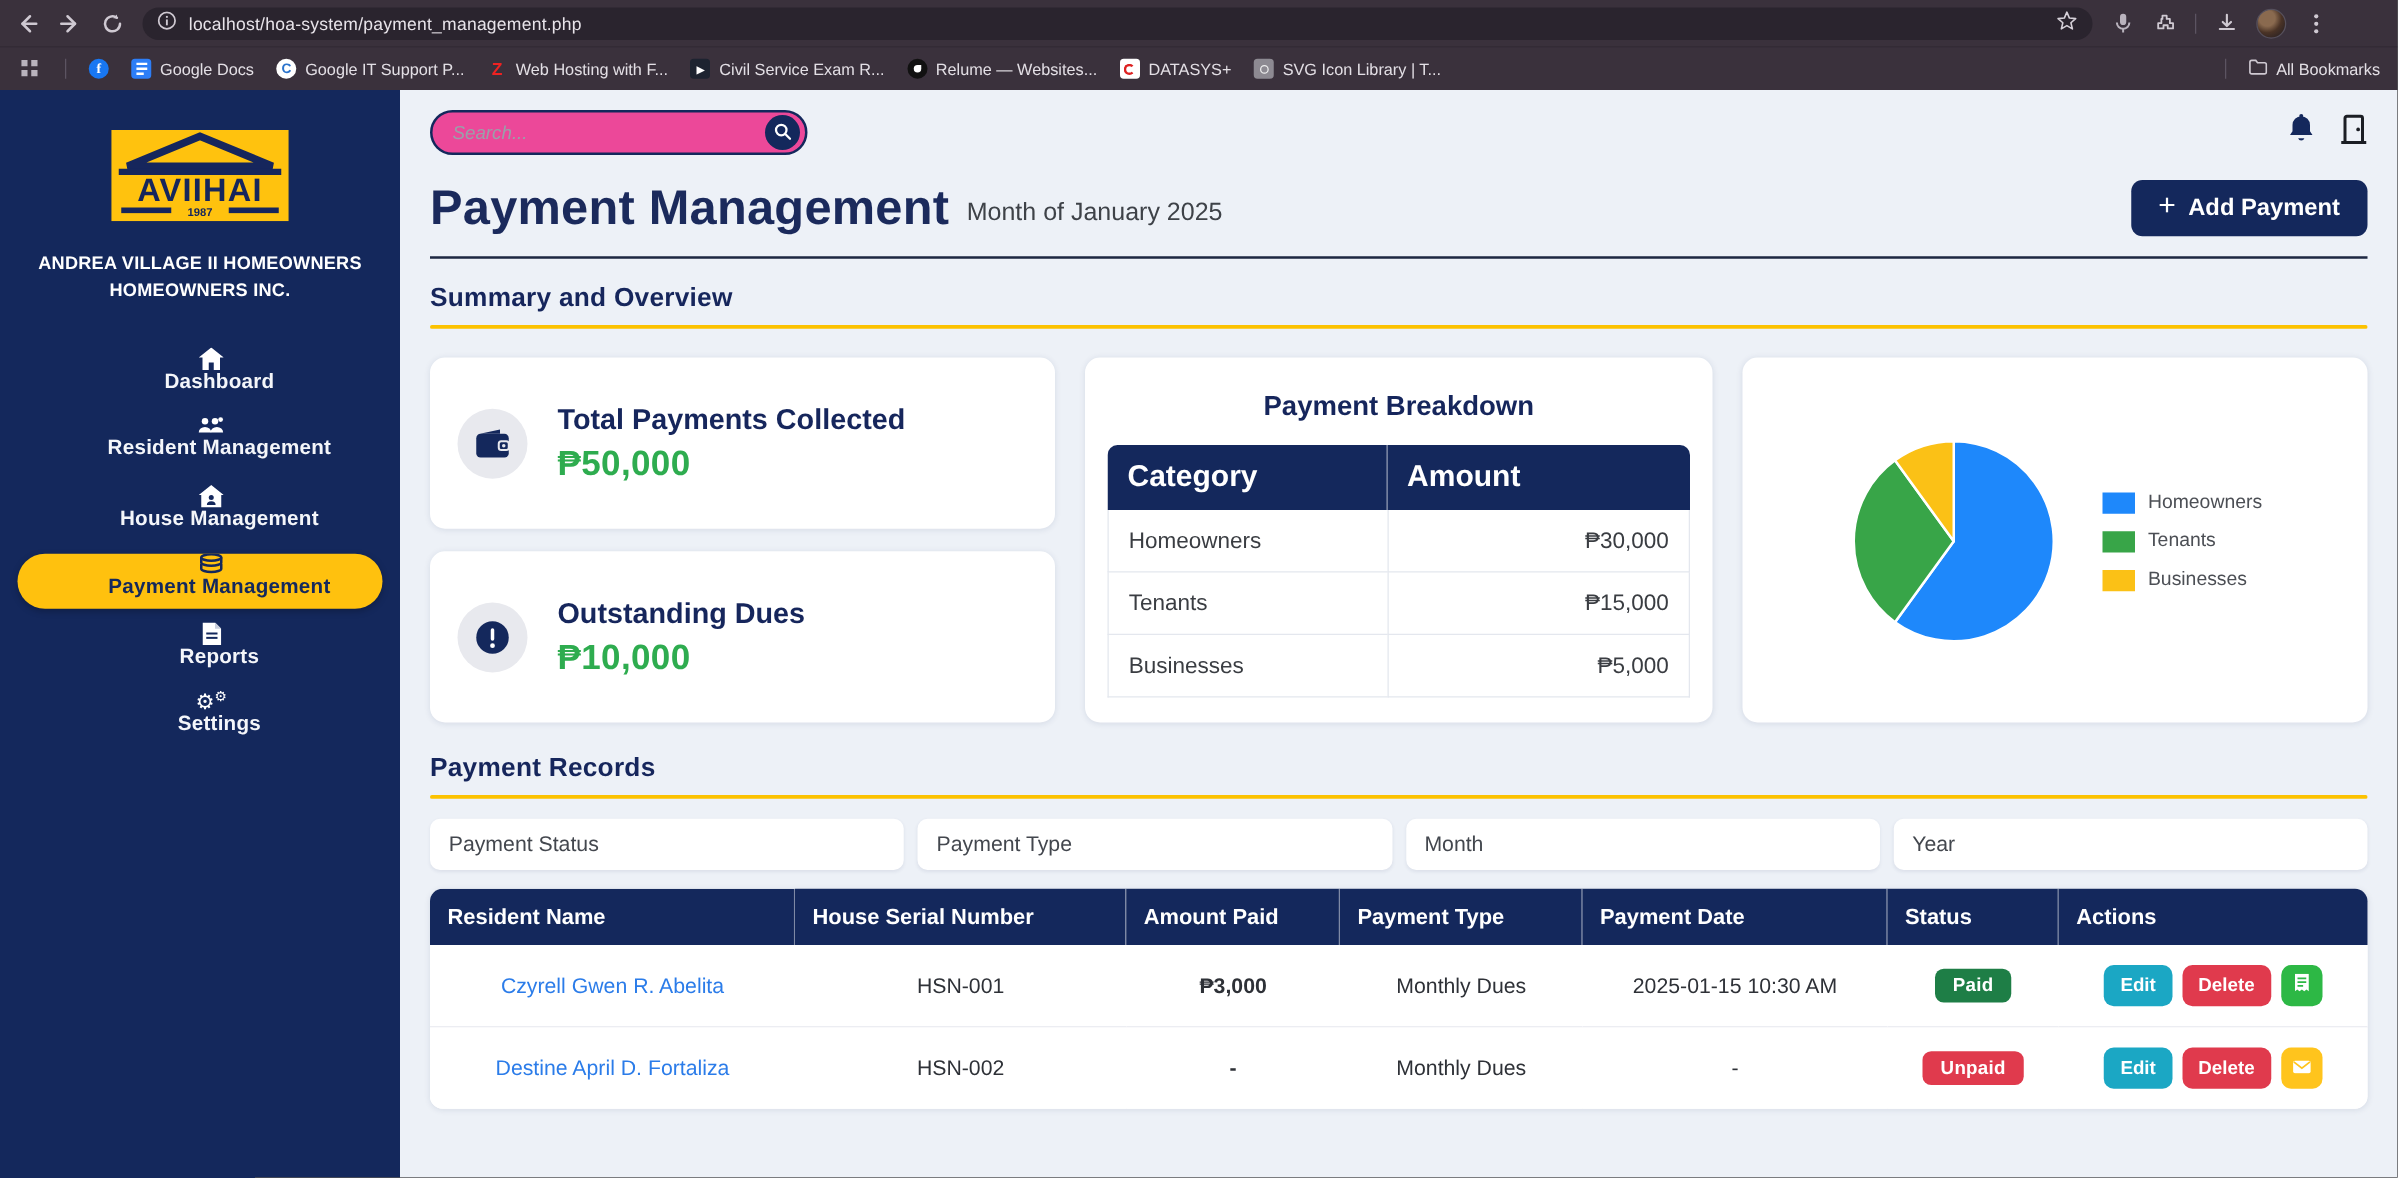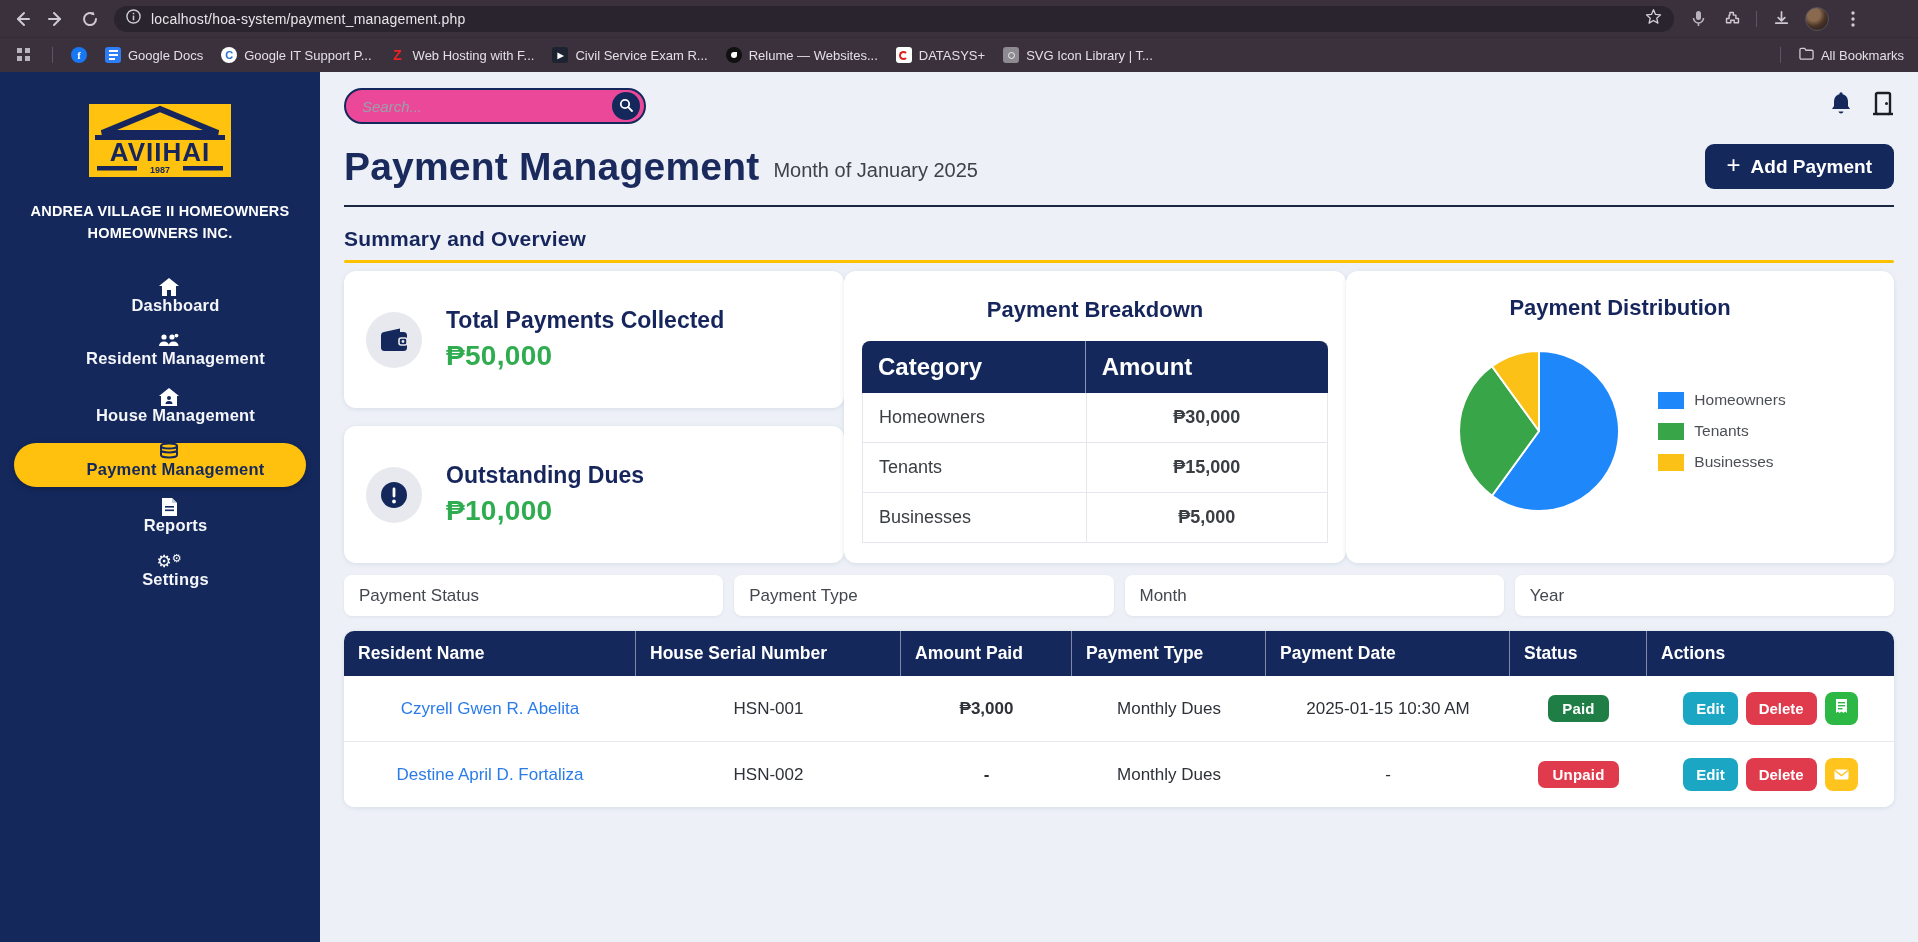--- a/index.html
+++ b/index.html
@@ -49,39 +49,39 @@
   .add-btn { margin-left:auto; height:45px; background:#14285c; color:#fff; border:none; border-radius:9px; font-size:19px; font-weight:700; padding:0 22px; display:flex; align-items:center; gap:10px; cursor:pointer; font-family:"Liberation Sans",sans-serif; }
   .add-btn .plus { font-size:24px; font-weight:400; line-height:1; padding-bottom:3px; }
   .title-divider { margin-top:16px; border-bottom:2px solid #1d2742; }
 
   
   .section-head { margin-top:20px; }
   .section-head h3 { color:#16265c; font-size:21px; font-weight:800; letter-spacing:.2px; }
   .yellow-rule { margin-top:9px; height:3px; background:#fcc200; border-radius:2px; }
 
   
-  .cards { margin-top:8px; display:grid; grid-template-columns:500px 502px 1fr; height:288px; }
+  .cards { margin-top:23px; display:grid; grid-template-columns:500px 502px 1fr; gap:24px; height:288px; }
   .card { background:#fff; border-radius:12px; box-shadow:0 1px 5px rgba(20,40,92,.10); }
   .stat-col { display:flex; flex-direction:column; gap:18px; }
   .stat-card { flex:1; display:flex; align-items:center; padding-left:22px; }
   .stat-ico { width:56px; height:56px; border-radius:50%; background:#e8e9ee; display:flex; align-items:center; justify-content:center; flex:0 0 auto; }
   .stat-text { margin-left:24px; }
   .stat-title { color:#16265c; font-size:23px; font-weight:600; }
   .stat-value { color:#2eac4f; font-size:28px; font-weight:800; margin-top:6px; letter-spacing:.3px; }
 
   .panel-title { text-align:center; color:#16265c; font-size:22px; font-weight:600; }
   .breakdown { padding:20px 18px; }
   .breakdown .panel-title { margin-top:6px; }
   .bd-table { width:100%; border-collapse:separate; border-spacing:0; margin-top:18px; }
   .bd-table th { background:#14285c; color:#fff; text-align:left; font-size:24px; font-weight:700; padding:12px 16px; }
   .bd-table th:first-child { border-top-left-radius:8px; width:48%; border-right:1.5px solid rgba(255,255,255,.5); }
   .bd-table th:last-child { border-top-right-radius:8px; }
   .bd-table td { font-size:18px; color:#3a3d42; padding:14px 16px; border-bottom:1px solid #e4e7ee; border-left:1px solid #e4e7ee; }
   .bd-table td:last-child { border-right:1px solid #e4e7ee; }
-  .bd-amount { color:#27a844; font-weight:700; text-align:center; }
+  .bd-amount { color:#27a844; font-weight:400; text-align:right; }
 
   .distribution { padding:24px 18px; display:flex; flex-direction:column; }
   .dist-body { flex:1; display:flex; align-items:center; justify-content:center; gap:34px; margin-top:2px; }
   .legend { display:flex; flex-direction:column; gap:13px; }
   .legend-item { display:flex; align-items:center; gap:10px; }
   .legend-swatch { width:26px; height:17px; display:inline-block; }
   .legend-label { color:#4c4f55; font-size:15.5px; }
 
   
   .filters { margin-top:16px; display:flex; gap:11px; }
@@ -413,21 +413,20 @@
               </tr>
               <tr>
                 <td>Businesses</td>
                 <td class="bd-amount">₱5,000</td>
               </tr>
             </tbody>
           </table>
         </div>
 
         <div class="card distribution">
-          <div class="panel-title">Payment Distribution</div>
           <div class="dist-body">
             <svg width="170" height="170" viewBox="0 0 170 170">
                 <path d="M 85 85 L 85 5 A 80 80 0 1 1 37.97717981660216 149.7213595499958 Z" fill="#1e88fb" stroke="#ffffff" stroke-width="2" stroke-linejoin="round"></path>
                 <path d="M 85 85 L 37.97717981660216 149.7213595499958 A 80 80 0 0 1 37.97717981660213 20.278640450004218 Z" fill="#38a548" stroke="#ffffff" stroke-width="2" stroke-linejoin="round"></path>
                 <path d="M 85 85 L 37.97717981660213 20.278640450004218 A 80 80 0 0 1 84.99999999999999 5 Z" fill="#fbc116" stroke="#ffffff" stroke-width="2" stroke-linejoin="round"></path>
               </svg>
             <div class="legend">
               <div class="legend-item">
                 <span class="legend-swatch" style="background: rgb(30, 136, 251);"></span>
                 <span class="legend-label">Homeowners</span>
@@ -438,20 +437,24 @@
               </div>
               <div class="legend-item">
                 <span class="legend-swatch" style="background: rgb(251, 193, 22);"></span>
                 <span class="legend-label">Businesses</span>
               </div>
             </div>
           </div>
         </div>
       </div>
 
+      <div class="section-head" style="margin-top:29px;">
+        <h3>Payment Records</h3>
+        <div class="yellow-rule"></div>
+      </div>
 
       <div class="filters">
         <div class="filter">Payment Status</div>
         <div class="filter">Payment Type</div>
         <div class="filter">Month</div>
         <div class="filter">Year</div>
       </div>
 
       <div class="rec-wrap">
         <table class="rec-table">

